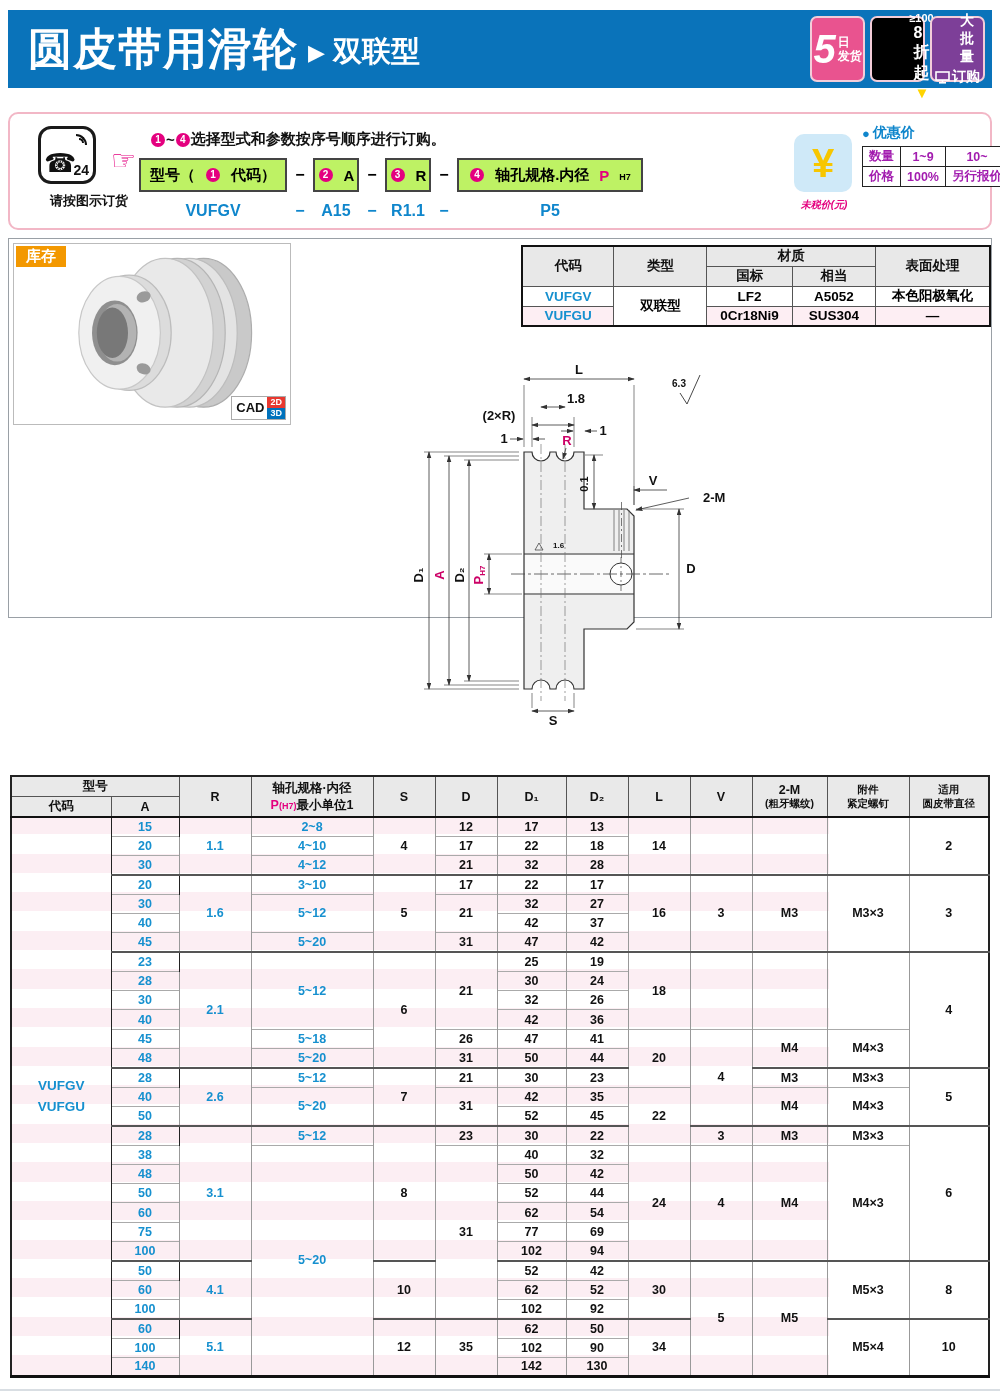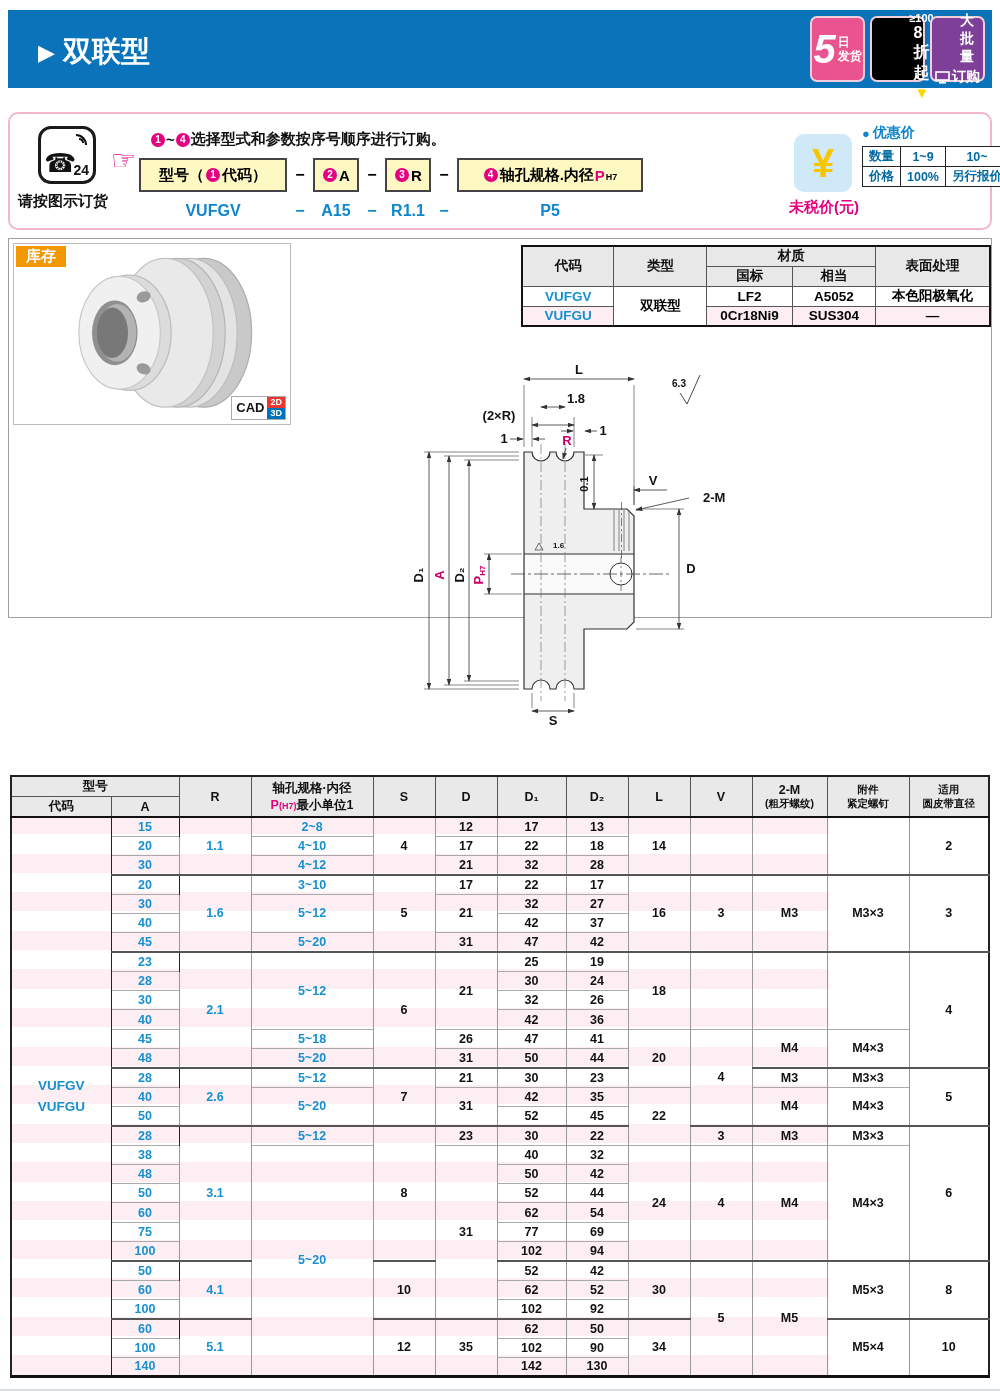--- a/index.html
+++ b/index.html
@@ -30,52 +30,52 @@
   .order-box { position:absolute; left:8px; top:112px; width:984px; height:118px; background:#fff;
                border:2px solid #f2b7c6; border-radius:10px; }
   .phone-icon { position:absolute; left:28px; top:12px; width:58px; height:58px; border:3px solid #1a1a1a;
                 border-radius:13px; }
   .phone-icon .glyph { position:absolute; left:3px; bottom:2px; font-size:26px; color:#111; }
   .phone-icon .n24 { position:absolute; right:4px; bottom:3px; font-size:14px; font-weight:bold; color:#111; }
   .phone-icon .wave1 { position:absolute; top:5px; right:6px; width:11px; height:11px;
                        border:2.5px solid #111; border-left:none; border-bottom:none; border-radius:0 11px 0 0; }
   .phone-icon .wave2 { position:absolute; top:9px; right:9px; width:5px; height:5px;
                        border:2.5px solid #111; border-left:none; border-bottom:none; border-radius:0 6px 0 0; }
-  .phone-caption { position:absolute; left:8px; top:78px; width:110px; text-align:left;
-                   font-size:15px; font-weight:bold; color:#111; }
+  .phone-caption { position:absolute; left:8px; top:78px; width:110px; text-align:right;
+                   font-size:13px; font-weight:bold; color:#111; }
   .pointer { position:absolute; left:101px; top:30px; font-size:28px; color:#e4007f; }
   .instruction { position:absolute; left:140px; top:16px; font-size:15px; font-weight:bold; color:#111;
                  display:flex; align-items:center; }
   .circ { display:inline-block; width:14px; height:14px; line-height:14px; border-radius:50%;
           background:#e4007f; color:#fff; font-size:10px; text-align:center; font-weight:bold; margin:0 1px; }
   .formula { position:absolute; left:129px; top:44px; display:flex; align-items:center; }
-  .fbox { height:34px; border:2px solid #444; background:#fef9c3; display:flex; align-items:center;
-          justify-content:center; font-size:15px; font-weight:bold; gap:1px; }
+  .fbox { height:34px; border:2px solid #444; background:#bef264; display:flex; align-items:center;
+          justify-content:center; font-size:15px; font-weight:bold; gap:10px; }
   .fb1 { width:148px; } .fb2 { width:46px; } .fb3 { width:46px; } .fb4 { width:186px; }
   .fdash { width:26px; text-align:center; font-size:16px; font-weight:bold; }
   .psub { font-size:9px; margin-top:4px; }
   .mag { color:#e4007f; }
   .example { position:absolute; left:129px; top:88px; display:flex; align-items:center;
              color:#0f86cc; font-size:16px; font-weight:bold; }
   .example span { display:inline-block; text-align:center; }
   .ex1 { width:148px; } .ex2 { width:46px; } .ex3 { width:46px; } .ex4 { width:186px; }
   .exd { width:26px; }
 
   
   .price { position:absolute; right:12px; top:10px; width:186px; height:100px; }
   .yen-box { position:absolute; left:2px; top:10px; width:58px; height:58px; background:#cfe9f8;
              border-radius:10px; display:flex; align-items:center; justify-content:center; }
   .yen-box span { font-size:40px; font-weight:900; color:#f7c600; }
   .untaxed { position:absolute; left:-12px; top:74px; width:88px; text-align:center;
-             font-size:15px; font-weight:bold; color:#e4007f; }
+             font-size:10px; font-weight:bold; color:#e4007f;font-style:italic; }
   .price-right { position:absolute; left:70px; top:0; }
   .price-title { font-size:14px; font-weight:bold; color:#0f86cc; display:flex; align-items:center; gap:3px; }
   .price-title .dot { font-size:13px; }
   table.price-t { border-collapse:collapse; margin-top:4px; }
-  table.price-t td { border:1.5px solid #222; font-size:12.5px; font-weight:bold; color:#0369a1;
+  table.price-t td { border:1.5px solid #222; font-size:12.5px; font-weight:bold; color:#a21caf;
                      padding:1px 6px; text-align:center; background:#fff; white-space:nowrap; }
 
   
   .mid-box { position:absolute; left:8px; top:238px; width:984px; height:380px; background:#fff;
              border:1px solid #9aa0a6; }
   .photo-box { position:absolute; left:4px; top:4px; width:278px; height:182px; border:1px solid #bbb; background:#fff; }
   .stock { position:absolute; left:2px; top:2px; background:#f39800; color:#fff; font-size:15px;
            font-weight:bold; padding:1px 10px; z-index:2; }
   .cad { position:absolute; right:4px; bottom:4px; display:flex; border:1px solid #aaa; background:#fff; z-index:2; }
   .cad-label { font-weight:bold; font-size:13px; padding:3px 3px 0 4px; color:#111; }
@@ -116,20 +116,21 @@
   .page-end { position:absolute; left:0; top:1389px; width:1000px; height:2px; background:#d9dee3; }
 
   svg text { font-family:"Liberation Sans", sans-serif; }
 </style>
 </head>
 <body>
 
 <div class="page">
 
   <div class="banner">
+    <span class="title">圆皮带用滑轮</span>
     <span class="arrow">▶</span>
     <span class="subtitle">双联型</span>
     <div class="badges">
       <div class="badge b1">
         <span class="big">5</span>
         <span class="col">
             <span>日</span>
             <span>发货</span>
           </span>
       </div>

